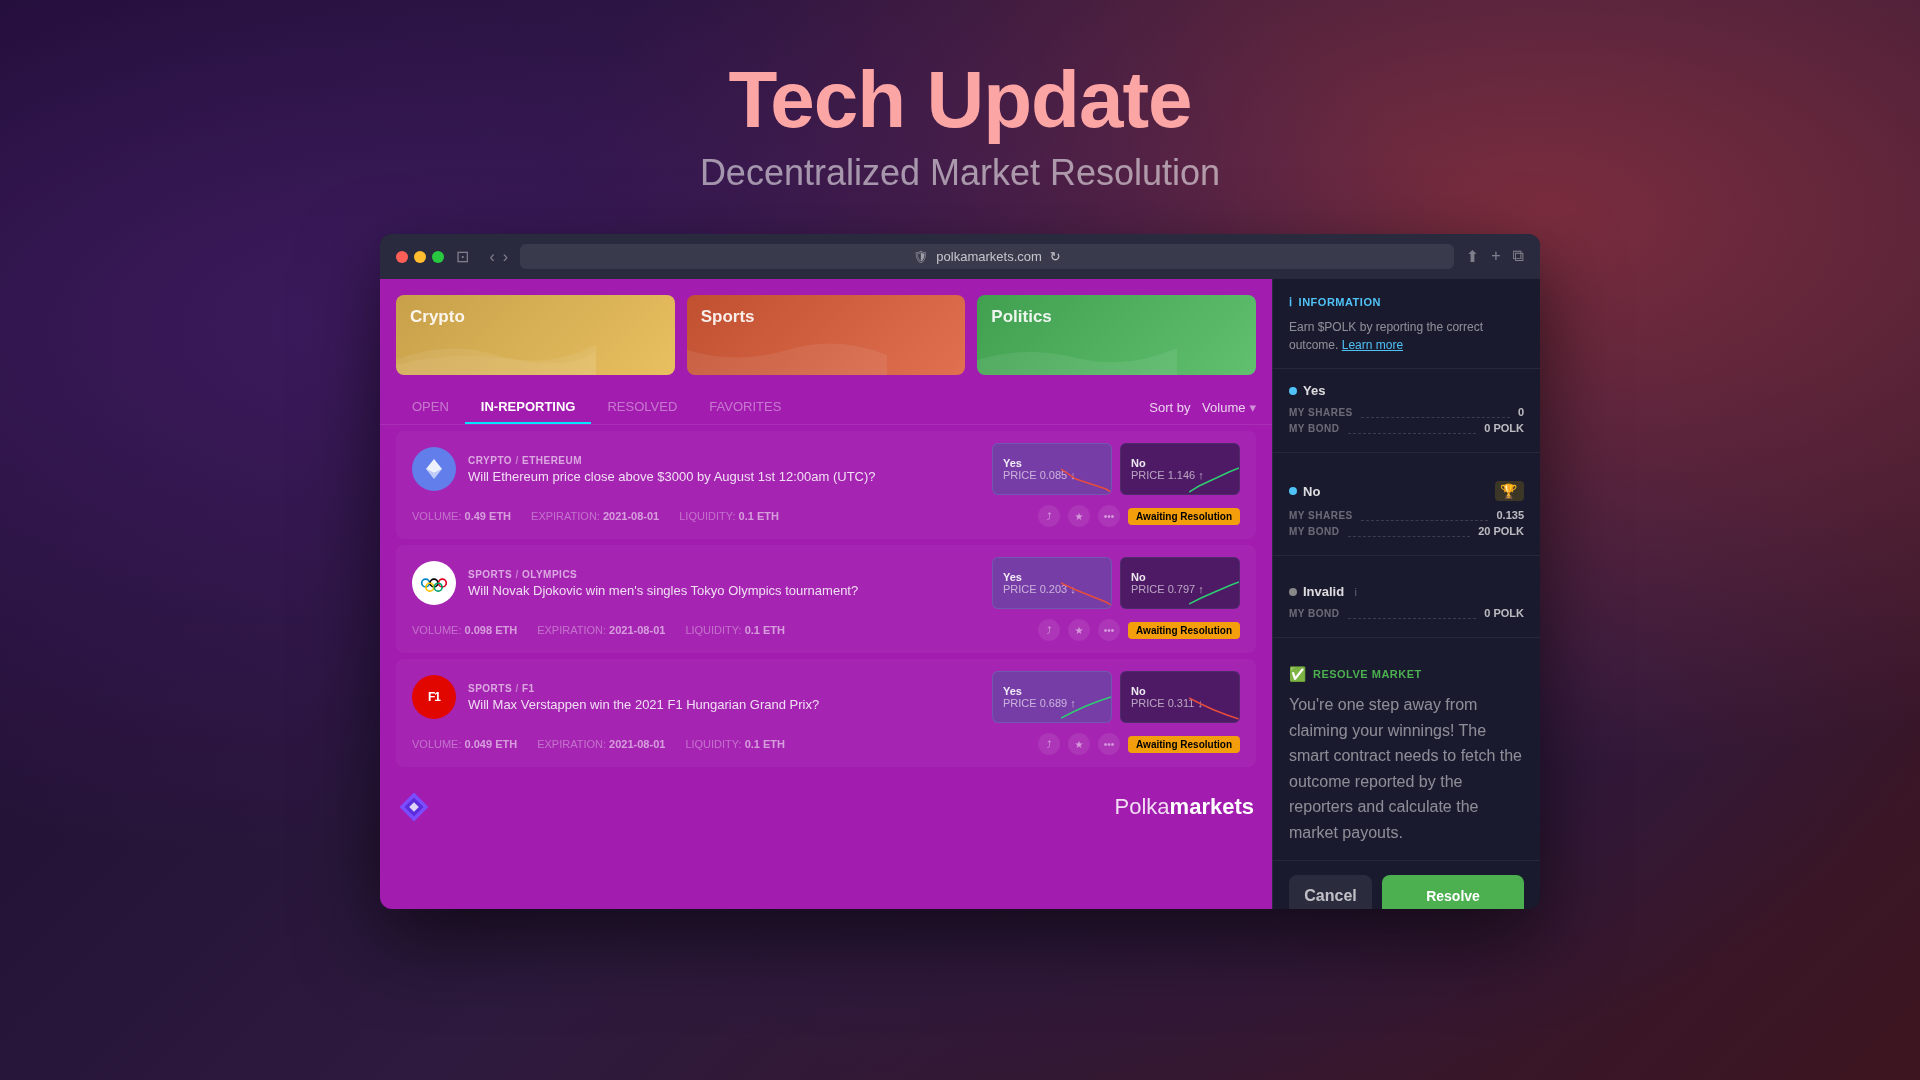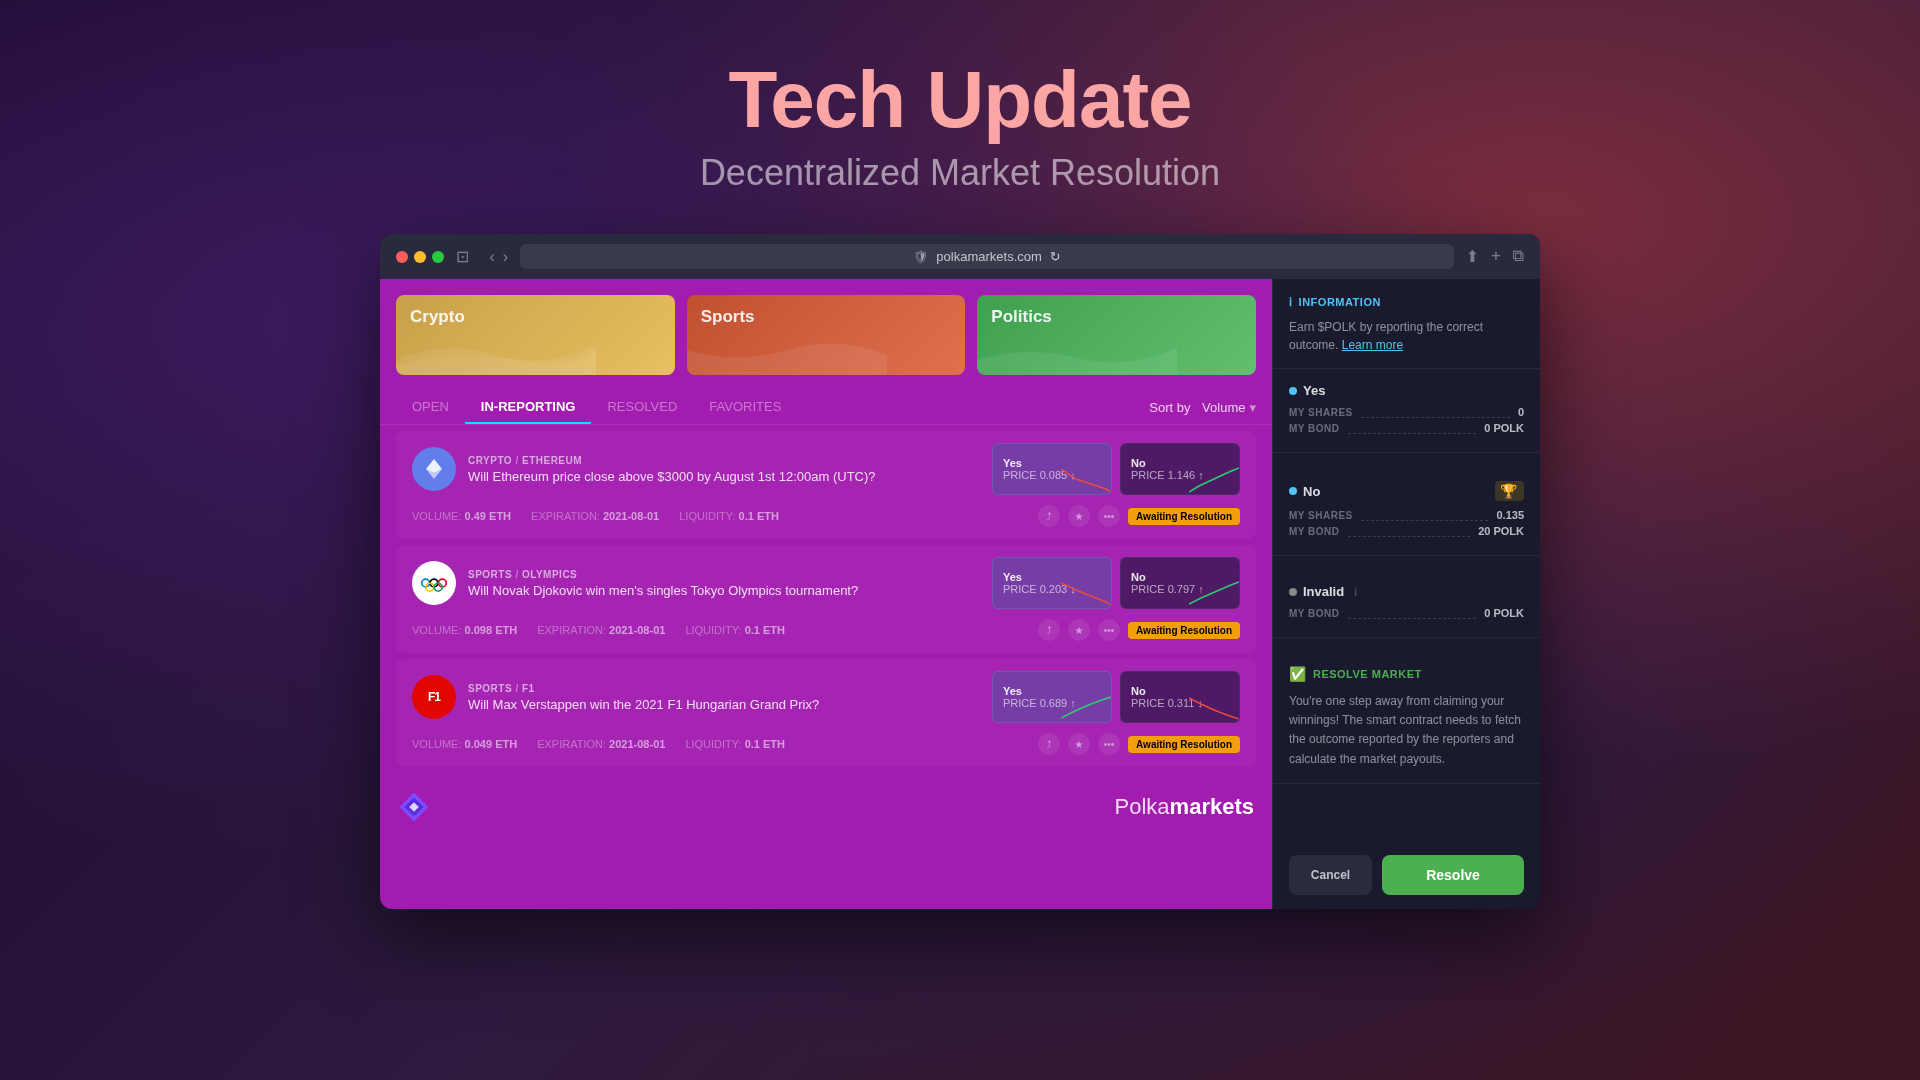--- a/index.html
+++ b/index.html
@@ -396,39 +396,39 @@
       align-items: center;
       gap: 6px;
       font-size: 11px;
       font-weight: 700;
       color: #4caf50;
       letter-spacing: 0.5px;
       margin-bottom: 10px;
     }
     .resolve-icon { font-size: 14px; color: #4caf50; }
     .resolve-text {
-      font-size: 12px;
+      font-size: 16px;
       color: rgba(255,255,255,0.5);
       line-height: 1.6;
     }
 
     .panel-buttons {
       display: flex;
       gap: 10px;
       padding: 14px 16px;
       margin-top: auto;
     }
     .btn-cancel {
       flex: 1;
       padding: 12px;
       background: rgba(255,255,255,0.08);
       border: none;
       border-radius: 8px;
       color: rgba(255,255,255,0.7);
-      font-size: 12px;
+      font-size: 16px;
       font-weight: 600;
       cursor: pointer;
     }
     .btn-resolve {
       flex: 2;
       padding: 12px;
       background: #4caf50;
       border: none;
       border-radius: 8px;
       color: #fff;

